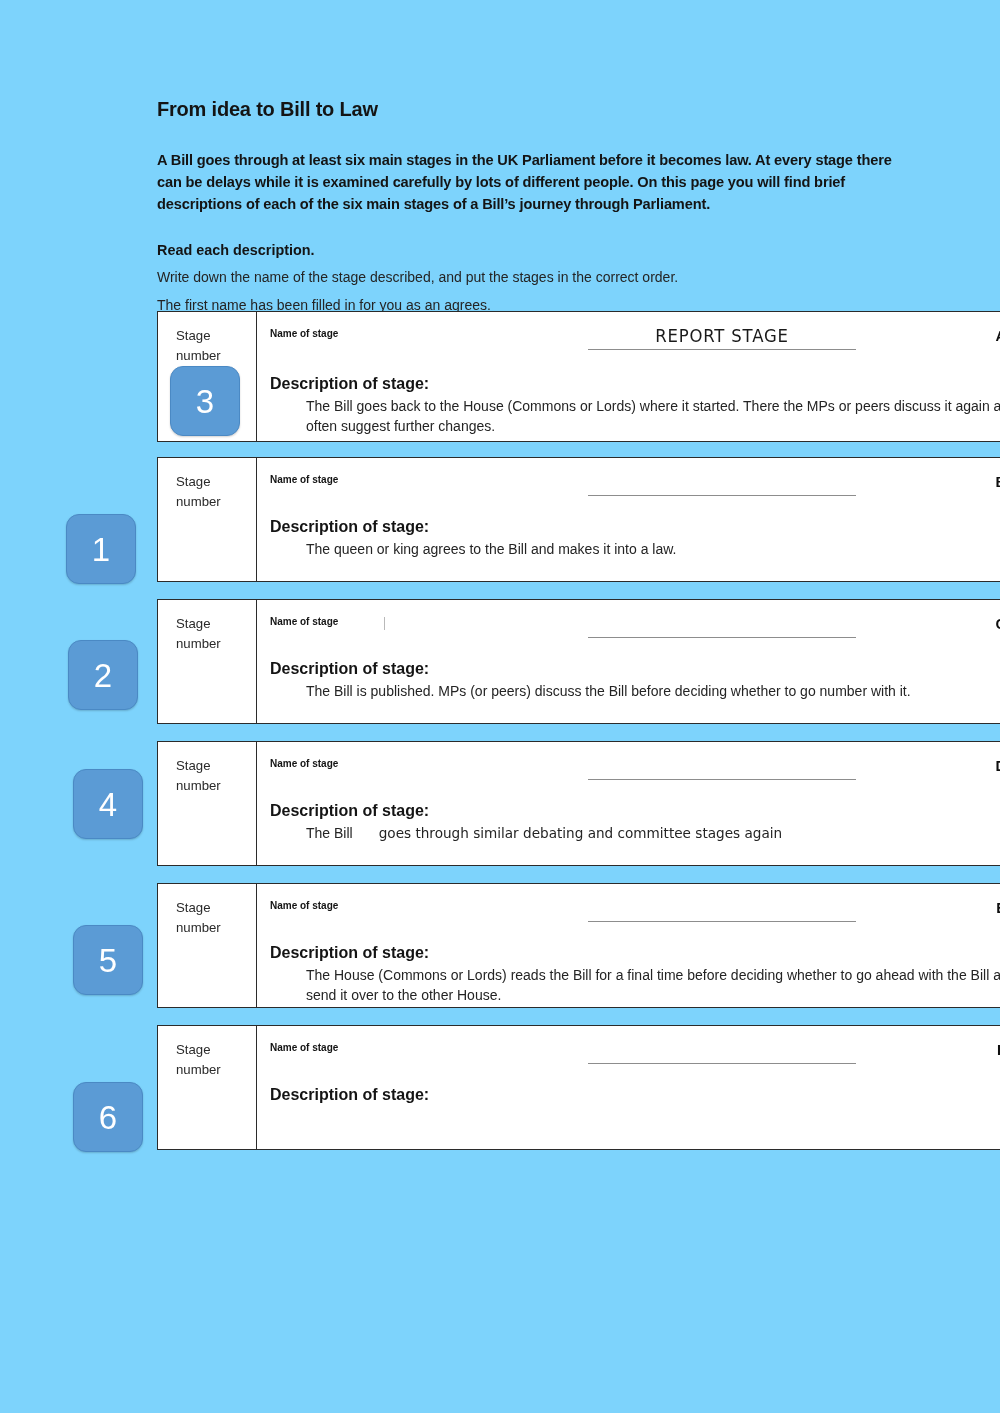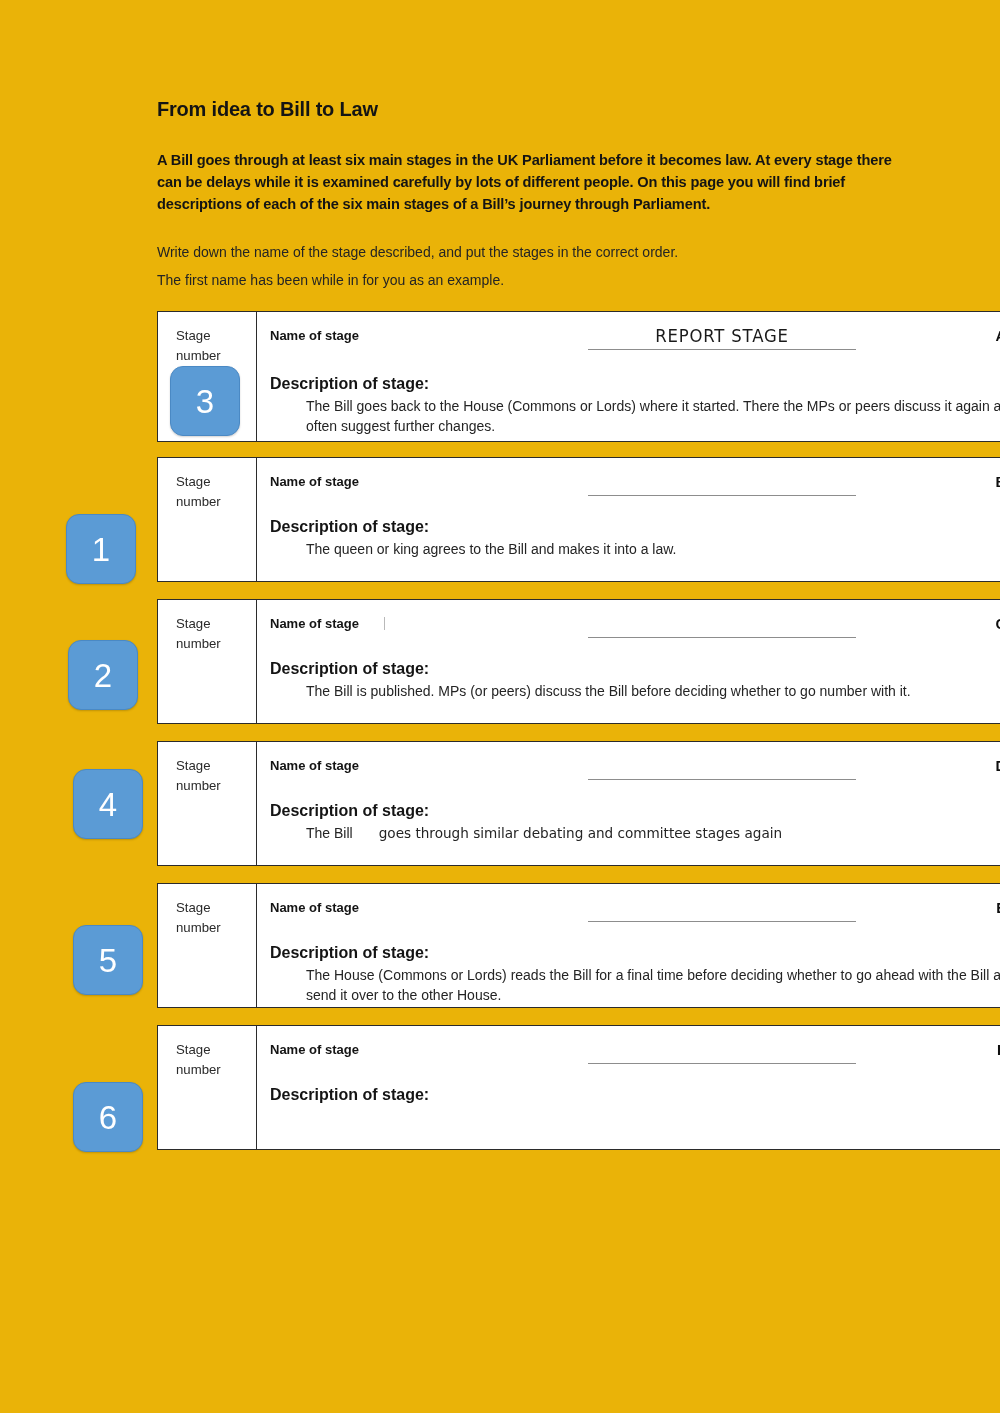--- a/index.html
+++ b/index.html
@@ -12,21 +12,21 @@
     height: 1413px;
     position: relative;
     font-family: "Liberation Sans", sans-serif;
     color: #1a1a1a;
     overflow: hidden;
   }
 
   .page {
     position: absolute;
     inset: 0;
-    background: #eab308;
+    background: #7dd3fc;
   }
 
   
   .header {
     position: absolute;
     left: 157px;
     top: 98px;
     width: 760px;
   }
   .title {
@@ -110,21 +110,21 @@
 
   .name-row {
     position: relative;
     height: 34px;
     margin-top: 16px;
   }
   .name-label {
     position: absolute;
     left: 0;
     top: 0;
-    font-size: 13px;
+    font-size: 10px;
     font-weight: bold;
     color: #141414;
   }
   .artifact-mark {
     position: absolute;
     left: 114px;
     top: 1px;
     width: 1px;
     height: 13px;
     background: #b9b9b9;
@@ -203,22 +203,23 @@
   }
 </style>
 </head>
 <body>
 
 <div class="page">
 
   <div class="header">
     <h1 class="title">From idea to Bill to Law</h1>
     <p class="intro">A Bill goes through at least six main stages in the UK Parliament before it becomes law. At every stage there can be delays while it is examined carefully by lots of different people. On this page you will find brief descriptions of each of the six main stages of a Bill’s journey through Parliament.</p>
+    <p class="instr-strong">Read each description.</p>
     <p class="instr">Write down the name of the stage described, and put the stages in the correct order.</p>
-    <p class="instr">The first name has been while in for you as an example.</p>
+    <p class="instr">The first name has been filled in for you as an agrees.</p>
   </div>
 
   <div class="rows">
 
     <div class="row">
       <div class="card" style="top:311px; height:131px;">
         <div class="card-inner">
           <div class="col-divider"></div>
           <div class="stage-label">
             <span>Stage</span><br>

